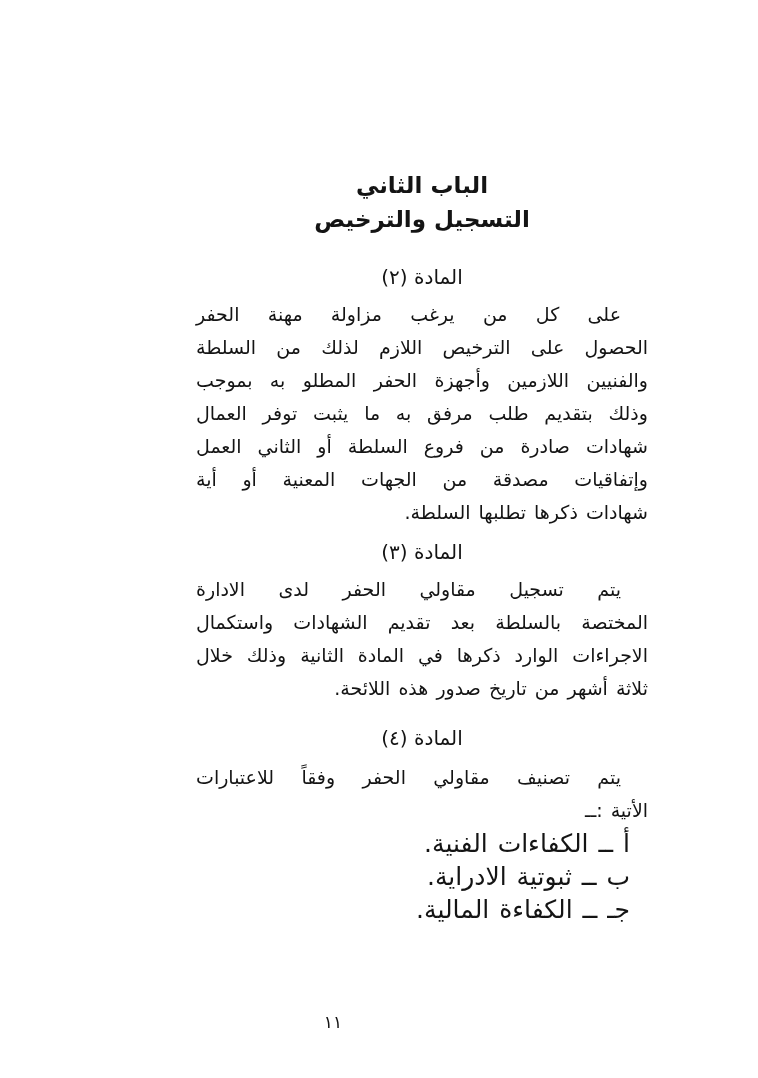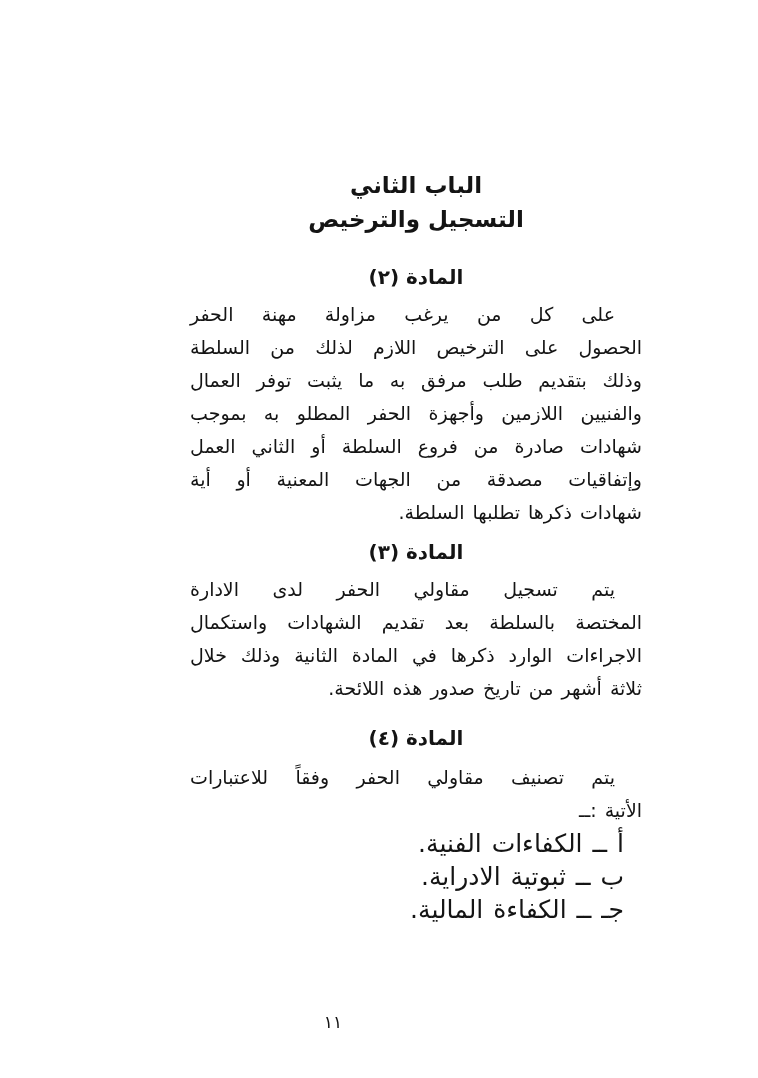--- a/index.html
+++ b/index.html
@@ -16,35 +16,35 @@
   .page {
     position: relative;
     width: 758px;
     height: 1078px;
     background: #ffffff;
     overflow: hidden;
   }
   .text-block {
     position: absolute;
     top: 168px;
-    right: 116px;
+    right: 110px;
     width: 452px;
     direction: rtl;
     margin-left: 16px;
   }
   .chapter-title {
     text-align: center;
     font-weight: bold;
     font-size: 23px;
     line-height: 34px;
     letter-spacing: 0.2px;
   }
   .article-heading {
     text-align: center;
-    font-weight: bold;
+    font-weight: normal;
     font-size: 20px;
     line-height: 30px;
   }
   .heading-2 { margin-top: 26px; }
   .heading-3 { margin-top: 8px; }
   .heading-4 { margin-top: 18px; }
   .para {
     font-size: 19px;
     line-height: 33px;
     margin-top: 6px;
@@ -87,22 +87,22 @@
 <div class="page">
   <div class="text-block">
 
     <div class="chapter-title">الباب الثاني</div>
     <div class="chapter-title">التسجيل والترخيص</div>
 
     <div class="article-heading heading-2">المادة (٢)</div>
     <div class="para">
       <div class="line indent">على كل من يرغب مزاولة مهنة الحفر</div>
       <div class="line">الحصول على الترخيص اللازم لذلك من السلطة</div>
+      <div class="line">والفنيين اللازمين وأجهزة الحفر المطلو به بموجب</div>
       <div class="line">وذلك بتقديم طلب مرفق به ما يثبت توفر العمال</div>
-      <div class="line">والفنيين اللازمين وأجهزة الحفر المطلو به بموجب</div>
       <div class="line">شهادات صادرة من فروع السلطة أو الثاني العمل</div>
       <div class="line">وإتفاقيات مصدقة من الجهات المعنية أو أية</div>
       <div class="line lastline">شهادات ذكرها تطلبها السلطة.</div>
     </div>
 
     <div class="article-heading heading-3">المادة (٣)</div>
     <div class="para">
       <div class="line indent">يتم تسجيل مقاولي الحفر لدى الادارة</div>
       <div class="line">المختصة بالسلطة بعد تقديم الشهادات واستكمال</div>
       <div class="line">الاجراءات الوارد ذكرها في المادة الثانية وذلك خلال</div>

